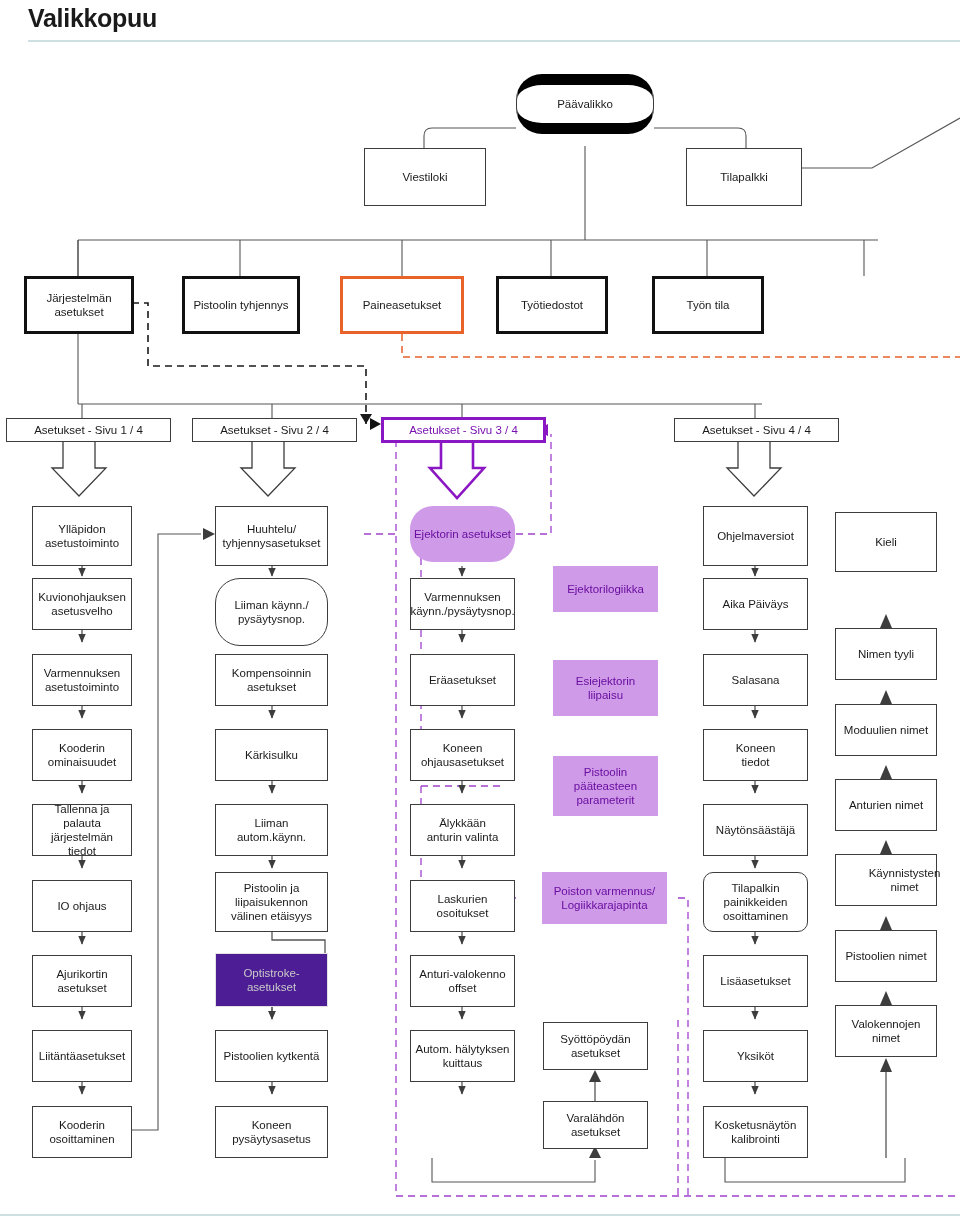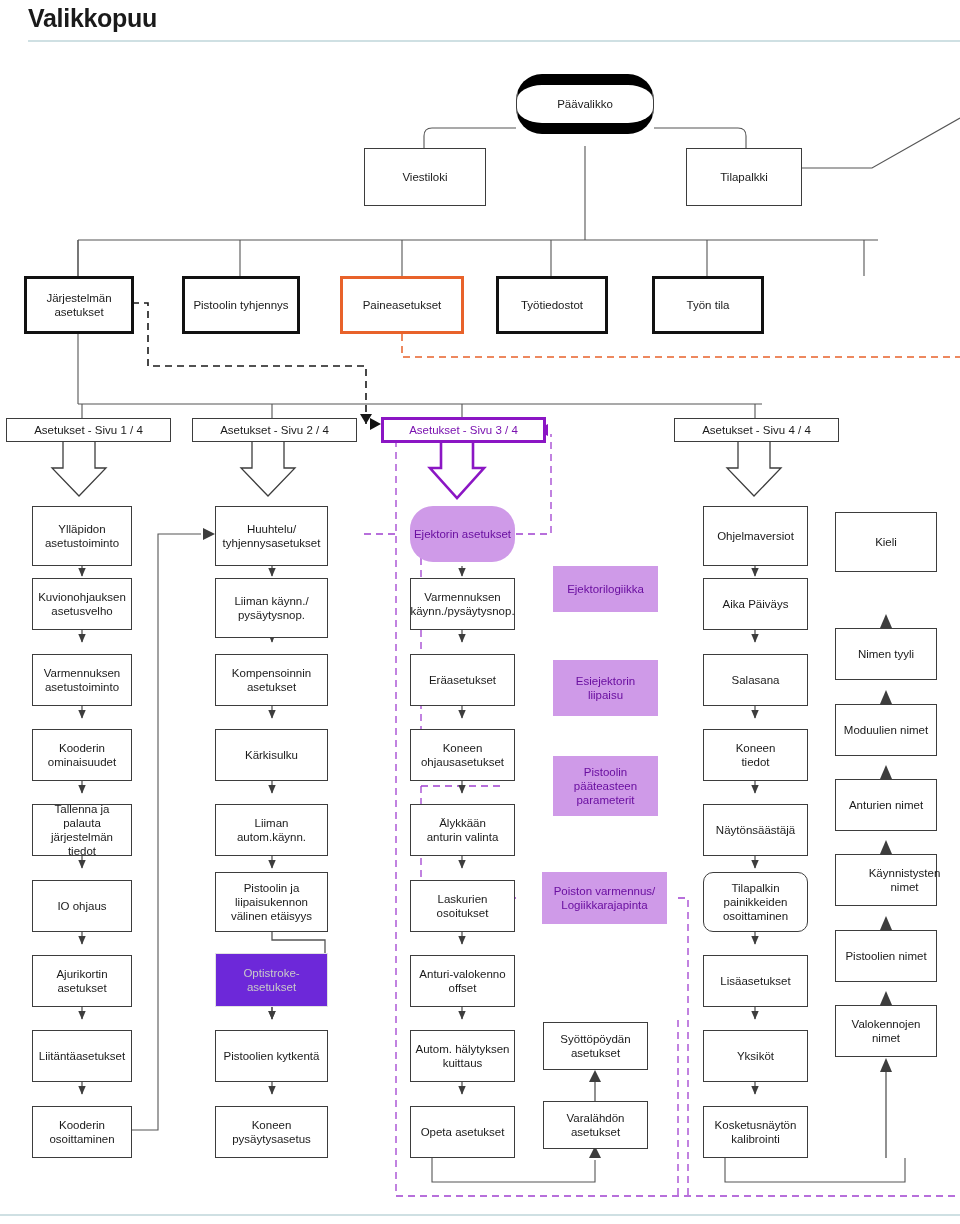--- a/index.html
+++ b/index.html
@@ -69,21 +69,21 @@
     color: #7a12b0;
   }
   .node.purple-fill {
     background: #cf9ae8;
     border: none;
     color: #6a0fa0;
   }
   .node.ghost {
     border: 1px solid #e2e2e2;
     color: #c9c9c9;
-    background: #6d28d9;
+    background: #4c1d95;
   }
   .node.mainmenu {
     border: 1px solid #3d3d3d;
     border-top: 11px solid #000000;
     border-bottom: 11px solid #000000;
   }
 </style>
 </head>
 <body>
 
@@ -291,21 +291,21 @@
 järjestelmän tiedot</div>
   <div class="node thin" style="left:32px; top:880px; width:100px; height:52px;">IO ohjaus</div>
   <div class="node thin" style="left:32px; top:955px; width:100px; height:52px;">Ajurikortin
 asetukset</div>
   <div class="node thin" style="left:32px; top:1030px; width:100px; height:52px;">Liitäntäasetukset</div>
   <div class="node thin" style="left:32px; top:1106px; width:100px; height:52px;">Kooderin
 osoittaminen</div>
 
   <div class="node thin" style="left:215px; top:506px; width:113px; height:60px;">Huuhtelu/
 tyhjennysasetukset</div>
-  <div class="node thin" style="left:215px; top:578px; width:113px; height:60px;">Liiman käynn./
+  <div class="node thin" style="left:215px; top:578px; width:113px; height:68px;border-radius:25px;">Liiman käynn./
 pysäytysnop.</div>
   <div class="node thin" style="left:215px; top:654px; width:113px; height:52px;">Kompensoinnin
 asetukset</div>
   <div class="node thin" style="left:215px; top:729px; width:113px; height:52px;">Kärkisulku</div>
   <div class="node thin" style="left:215px; top:804px; width:113px; height:52px;">Liiman autom.käynn.</div>
   <div class="node thin" style="left:215px; top:872px; width:113px; height:60px;">Pistoolin ja
 liipaisukennon
 välinen etäisyys</div>
   <div class="node ghost" style="left:215px; top:953px; width:113px; height:54px;">Optistroke-
 asetukset</div>
@@ -320,21 +320,20 @@
   <div class="node thin" style="left:410px; top:729px; width:105px; height:52px;">Koneen
 ohjausasetukset</div>
   <div class="node thin" style="left:410px; top:804px; width:105px; height:52px;">Älykkään
 anturin valinta</div>
   <div class="node thin" style="left:410px; top:880px; width:105px; height:52px;">Laskurien
 osoitukset</div>
   <div class="node thin" style="left:410px; top:955px; width:105px; height:52px;">Anturi-valokenno
 offset</div>
   <div class="node thin" style="left:410px; top:1030px; width:105px; height:52px;">Autom. hälytyksen
 kuittaus</div>
-  <div class="node thin" style="left:410px; top:1106px; width:105px; height:52px;">Opeta asetukset</div>
 
   <div class="node thin" style="left:543px; top:1022px; width:105px; height:48px;">Syöttöpöydän
 asetukset</div>
   <div class="node thin" style="left:543px; top:1101px; width:105px; height:48px;">Varalähdön
 asetukset</div>
 
   <div class="node purple-fill" style="left:553px; top:566px; width:105px; height:46px;">Ejektorilogiikka</div>
   <div class="node purple-fill" style="left:553px; top:756px; width:105px; height:60px;">Pistoolin
 pääteasteen
 parameterit</div>

